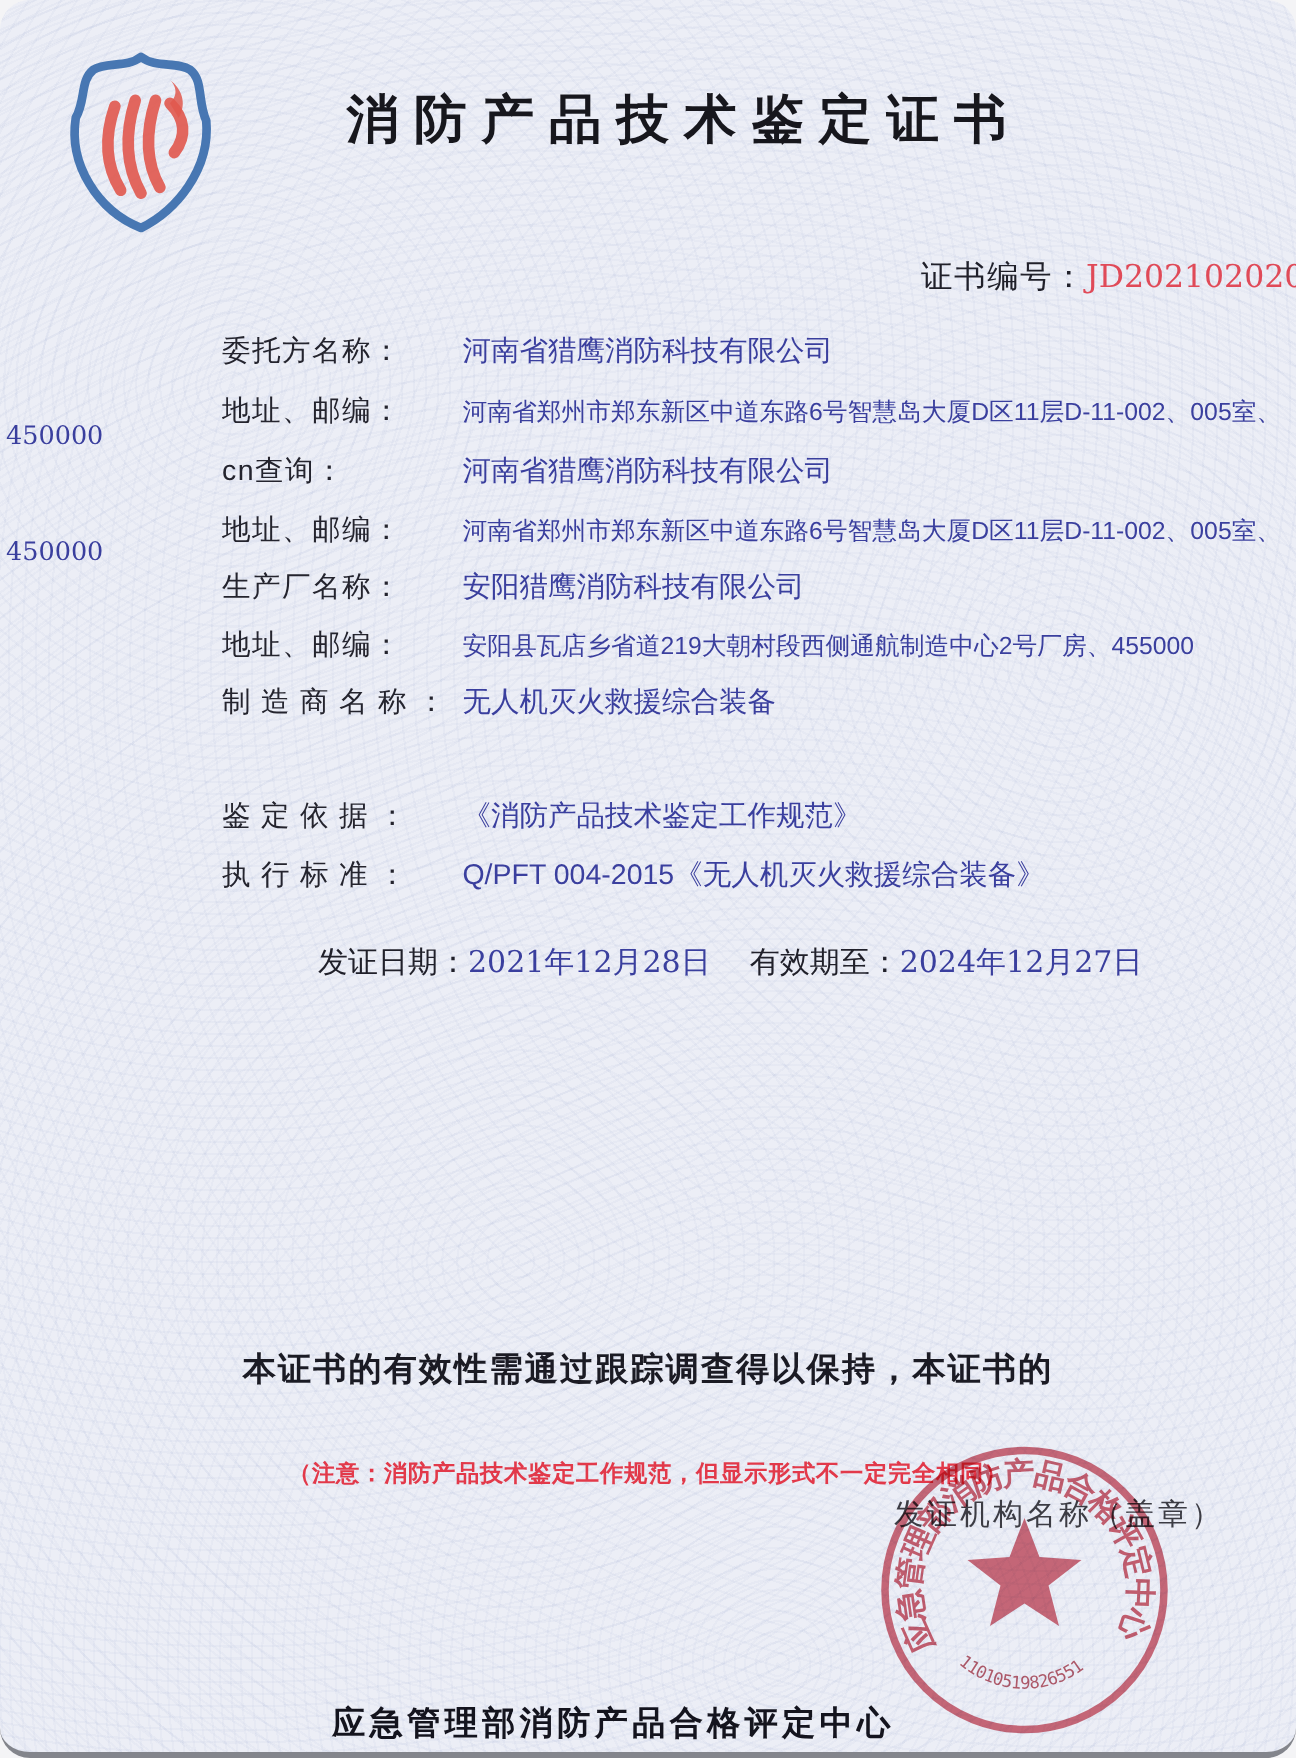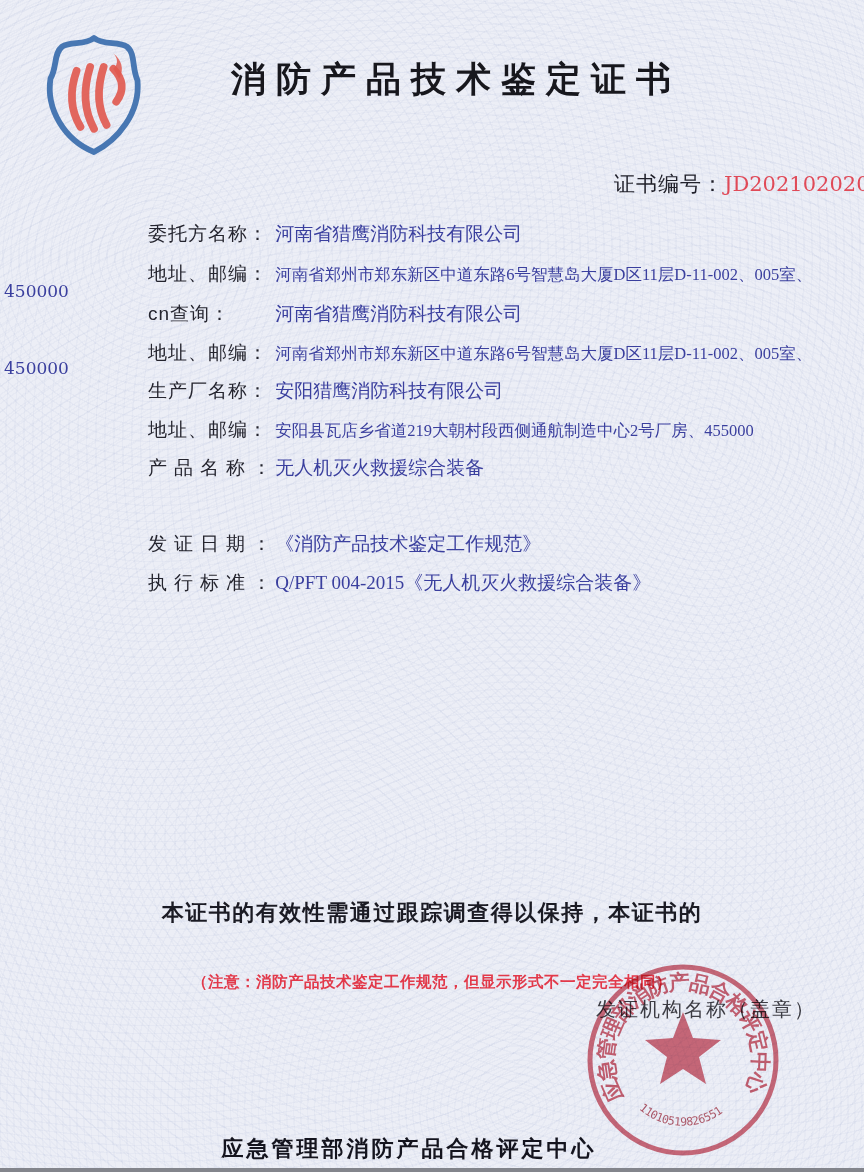--- a/index.html
+++ b/index.html
@@ -7,34 +7,35 @@
     position:relative;width:864px;height:1172px;overflow:hidden;
     font-family:"Liberation Sans",sans-serif;
     background:
       repeating-radial-gradient(circle at 18% 22%, rgba(124,142,192,.06) 0 1.4px, rgba(0,0,0,0) 1.4px 8px),
       repeating-radial-gradient(circle at 82% 38%, rgba(124,142,192,.055) 0 1.4px, rgba(0,0,0,0) 1.4px 9px),
       repeating-radial-gradient(circle at 40% 72%, rgba(124,142,192,.05) 0 1.4px, rgba(0,0,0,0) 1.4px 10px),
       repeating-radial-gradient(circle at 60% 95%, rgba(124,142,192,.05) 0 1.4px, rgba(0,0,0,0) 1.4px 7px),
       linear-gradient(#eceef6,#eceef6);
     border-bottom:4px solid #83858c;
     box-sizing:border-box;
+    border-radius:20px;
   }
   .abs{position:absolute;}
   
   .title{left:0;right:0;top:56px;text-align:center;padding-left:48px;
     font-size:35px;font-weight:bold;letter-spacing:10px;color:#17171d;}
   .certno{top:170px;left:614px;font-size:21px;white-space:nowrap;}
   .certno .lbl{color:#20202a;letter-spacing:1px;}
   .certno .num{font-family:"DejaVu Serif",serif;}
   
   .row{left:148px;font-size:19px;white-space:nowrap;}
   .row .lbl{color:#24242e;display:inline-block;width:122px;}
   .lbl.sp5{letter-spacing:1px;}
   .lbl.sp4{letter-spacing:7px;}
-  .val{font-family:Liberation Serif, serif;}
+  .val{font-family:Liberation Sans, sans-serif;margin-left:33px;}
   .val-long{font-size:16.5px;}
   .overflow-zip{left:4px;font-size:17px;font-family:"DejaVu Serif",serif;}
   
   .dateline{top:628px;left:212px;font-size:20px;white-space:nowrap;}
   .dateline .lbl{color:#20202a;}
   .dateline .dt{font-family:"DejaVu Serif",serif;}
   .gap{display:inline-block;width:26px;}
   
   .stmt{left:0;right:0;text-align:center;font-size:22px;color:#1b1b24;letter-spacing:1.5px;font-weight:500;}
   .note{left:0;right:0;top:972px;text-align:center;font-size:15.5px;font-weight:bold;letter-spacing:.5px;}
@@ -95,35 +96,38 @@
     <span class="lbl sp5">生产厂名称：</span>
     <span class="val" style="color:#3a3f9e;">安阳猎鹰消防科技有限公司</span>
   </div>
 
   <div class="abs row" style="top:417px;">
     <span class="lbl sp5">地址、邮编：</span>
     <span class="val val-long" style="color:#3a3f9e;">安阳县瓦店乡省道219大朝村段西侧通航制造中心2号厂房、455000</span>
   </div>
 
   <div class="abs row" style="top:455px;">
-    <span class="lbl sp4">产品名称：</span>
+    <span class="lbl sp4">制造商名称：</span>
     <span class="val" style="color:#3a3f9e;">无人机灭火救援综合装备</span>
   </div>
 
 
   <div class="abs row" style="top:531px;">
-    <span class="lbl sp4">发证日期：</span>
+    <span class="lbl sp4">鉴定依据：</span>
     <span class="val" style="color:#3a3f9e;">《消防产品技术鉴定工作规范》</span>
   </div>
 
   <div class="abs row" style="top:570px;">
     <span class="lbl sp4">执行标准：</span>
     <span class="val" style="color:#3a3f9e;">Q/PFT 004-2015《无人机灭火救援综合装备》</span>
   </div>
 
+  <div class="abs dateline">
+    <span class="lbl">发证日期：</span><span class="dt" style="color:#3a3f9e;">2021年12月28日</span><span class="gap"></span><span class="lbl">有效期至：</span><span class="dt" style="color:#3a3f9e;">2024年12月27日</span>
+  </div>
 
   <div class="abs stmt" style="top:898px;font-weight:bold;">本证书的有效性需通过跟踪调查得以保持，本证书的</div>
 
   <div class="abs note" style="color:#e2394a;">（注意：消防产品技术鉴定工作规范，但显示形式不一定完全相同）</div>
 
   <div class="abs issuer-caption">发证机构名称（盖章）</div>
 
   <div class="abs seal">
     <svg width="212" height="200" viewBox="0 0 212 200">
       <circle cx="105" cy="98" r="93" fill="none" stroke="#c84456" stroke-width="5" opacity="0.85"></circle>

